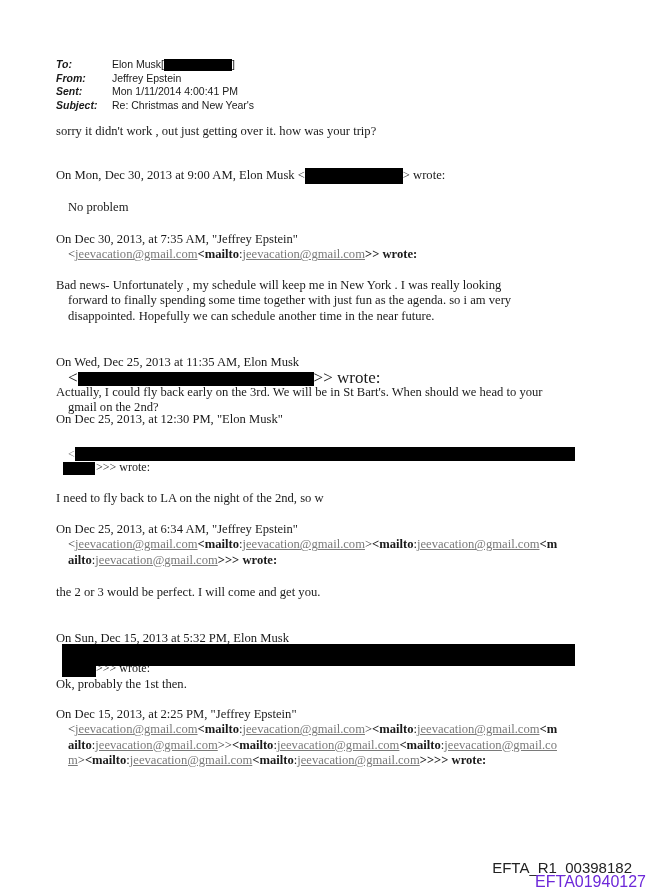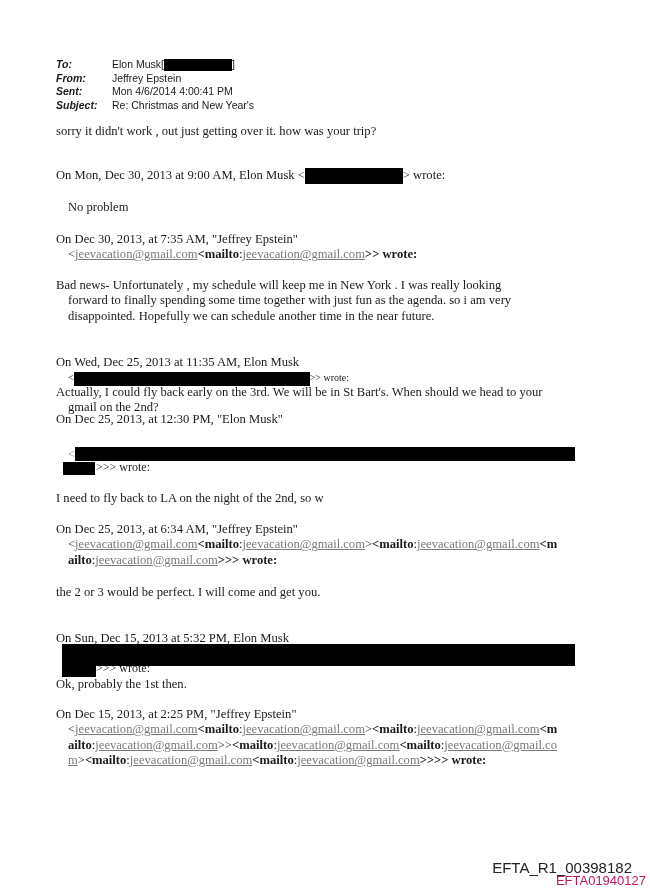--- a/index.html
+++ b/index.html
@@ -7,37 +7,37 @@
   .hdr { position:absolute; left:56px; top:58px; font-family:"Liberation Sans", sans-serif; font-size:10.5px; line-height:13.5px; }
   .hdr .row { display:flex; }
   .hdr .lbl { width:56px; font-weight:bold;font-style:italic; }
   .redact { display:inline-block; background:#000; vertical-align:middle; }
   .doc { position:absolute; left:56px; width:530px; font-family:"Liberation Serif", serif; font-size:12.6px; line-height:15.3px; }
   .ind { padding-left:12px; }
   .mail { color:#7a7a7a; text-decoration:underline; }
   .b { font-weight:bold; }
   .abs { position:absolute; }
   .foot1 { position:absolute; right:18px; top:859px; font-family:"Liberation Sans", sans-serif; font-size:15px; color:#222; }
-  .foot2 { position:absolute; right:4px; top:873px; font-family:"Liberation Sans", sans-serif; font-size:13px; color:#be185d; }
+  .foot2 { position:absolute; right:4px; top:873px; font-family:"Liberation Sans", sans-serif; font-size:16px; color:#6d28d9; }
 </style>
 </head>
 <body>
 
 <div class="hdr">
   <div class="row">
     <span class="lbl">To:</span>
     <span><span>Elon Musk[</span><span class="redact" style="width:68px;height:12px;"></span><span>]</span></span>
   </div>
   <div class="row">
     <span class="lbl">From:</span>
     <span>Jeffrey Epstein</span>
   </div>
   <div class="row">
     <span class="lbl">Sent:</span>
-    <span>Mon 4/6/2014 4:00:41 PM</span>
+    <span>Mon 1/11/2014 4:00:41 PM</span>
   </div>
   <div class="row">
     <span class="lbl">Subject:</span>
     <span>Re: Christmas and New Year's</span>
   </div>
 </div>
 
 <div class="doc" style="top:124px;">sorry it didn't work ,  out just getting over it.   how was your trip?</div>
 
 <div class="doc" style="top:168px;">
@@ -50,21 +50,21 @@
   <div class="ind"><span>&lt;</span><span class="mail">jeevacation@gmail.com</span><span class="b">&lt;mailto</span><span>:</span><span class="mail">jeevacation@gmail.com</span><span class="b">&gt;&gt; wrote:</span></div>
 </div>
 <div class="doc" style="top:278px;">
   <div>Bad news- Unfortunately , my schedule will keep me in New York .  I was really looking</div>
   <div class="ind">forward to finally spending some time together with just fun as the agenda.   so i am very</div>
   <div class="ind">disappointed.  Hopefully we can schedule another time in the near future.</div>
 </div>
 
 <div class="doc" style="top:355px;">
   <div>On Wed, Dec 25, 2013 at 11:35 AM, Elon Musk</div>
-  <div class="ind" style="font-size:10px;"><span>&lt;</span><span class="redact" style="width:236px;height:14px;"></span><span>&gt;&gt; wrote:</span></div>
+  <div class="ind" style="font-size:17px;"><span>&lt;</span><span class="redact" style="width:236px;height:14px;"></span><span>&gt;&gt; wrote:</span></div>
 </div>
 <div class="doc" style="top:385px;width:540px;">
   <div>Actually, I could fly back early on the 3rd. We will be in St Bart's. When should we head to your</div>
   <div class="ind">gmail on the 2nd?</div>
 </div>
 
 <div class="doc" style="top:412px;">
   <div>On Dec 25, 2013, at 12:30 PM, "Elon Musk"</div>
 </div>
 <span class="abs" style="left:68px;top:447px;font-family:'Liberation Serif',serif;font-size:12px;color:#777;">&lt;</span>

